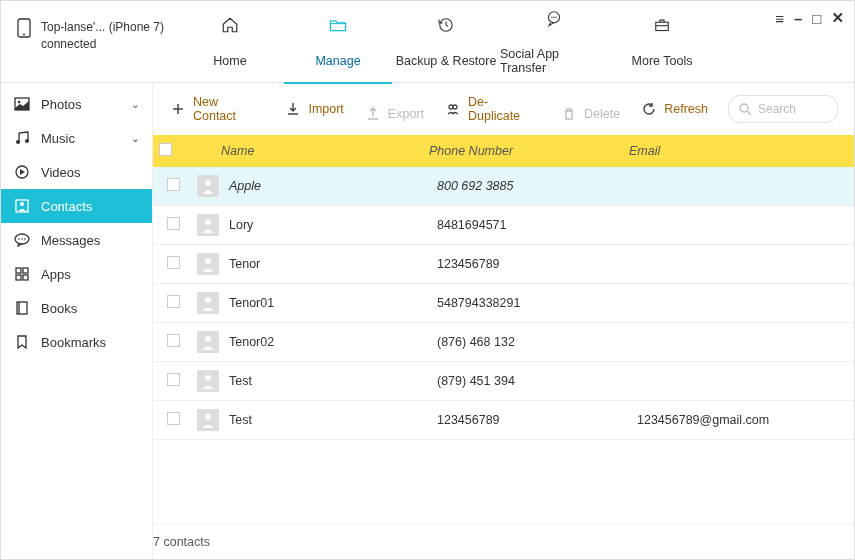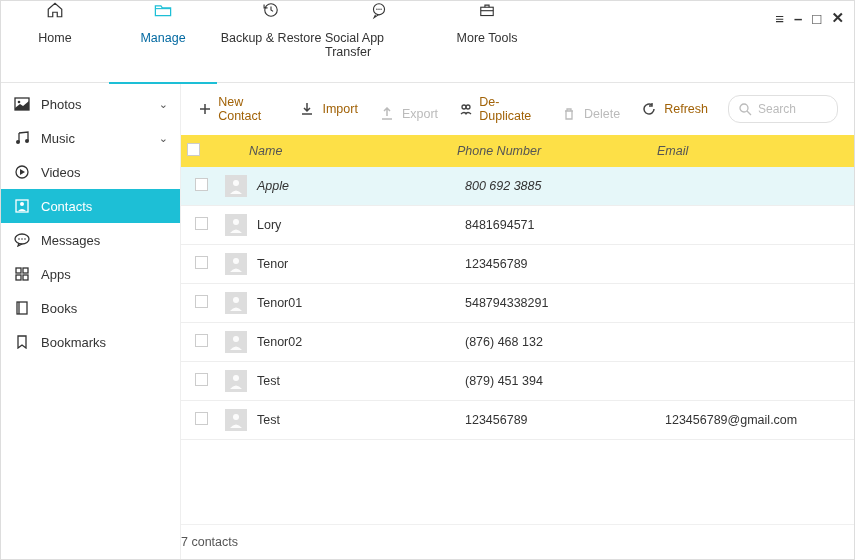--- a/index.html
+++ b/index.html
@@ -2,28 +2,28 @@
 <html><head>
 <meta charset="utf-8">
 <style>
 * { margin: 0; padding: 0; box-sizing: border-box; }
 body { font-family: -apple-system, "Segoe UI", Arial, sans-serif; font-size: 13px; color: #333; background: #f5f5f5; }
 .app { width: 855px; height: 560px; background: #fff; position: relative; display: flex; flex-direction: column; border: 1px solid #ddd; }
 .header { height: 82px; border-bottom: 1px solid #e5e5e5; display: flex; align-items: flex-start; position: relative; }
 .device-info { display: flex; align-items: flex-start; gap: 8px; padding: 18px 0 0 14px; width: 175px; }
 .device-text { font-size: 12px; line-height: 1.4; }
 .nav { display: flex; flex: 1; }
-.nav-item { width: 108px; display: flex; flex-direction: column; align-items: center; gap: 12px; cursor: pointer; height: 82px; position: relative; }
+.nav-item { width: 108px; display: flex; flex-direction: column; align-items: center; justify-content: center; gap: 20px; cursor: pointer; height: 82px; position: relative; }
 .nav-item.active { color: #0369a1; }
 .nav-item.active::after { content: ""; position: absolute; bottom: -1px; left: 0; right: 0; height: 2px; background: #1dbfd6; }
 .nav-label { font-size: 12.5px; }
 .window-controls { position: absolute; right: 10px; top: 8px; display: flex; gap: 10px; align-items: center; }
 .window-controls span { font-size: 15px; cursor: pointer; font-weight: bold; }
 .body { display: flex; flex: 1; overflow: hidden; }
-.sidebar { width: 180px; border-right: 1px solid #eee; padding-top: 4px; }
+.sidebar { width: 152px; border-right: 1px solid #eee; padding-top: 4px; }
 .sidebar-item { display: flex; align-items: center; gap: 10px; padding: 8px 12px; cursor: pointer; font-size: 13px; position: relative; }
 .sidebar-item.active { background: #1dbfd6; color: #fff; }
 .sidebar-item .chev { margin-left: auto; font-size: 11px; color: #555; }
 .main { flex: 1; display: flex; flex-direction: column; }
 .toolbar { display: flex; align-items: center; gap: 20px; padding: 12px 16px; font-size: 12.5px; }
 .toolbar-btn { display: inline-flex; align-items: center; gap: 6px; cursor: pointer; color: #a16207; }
 .toolbar-btn.disabled { color: #bbb; cursor: default; margin-top: 9px; }
 .search-box { margin-left: auto; width: 110px; border: 1px solid #e0e0e0; border-radius: 12px; padding: 4px 10px; display: flex; align-items: center; gap: 6px; }
 .search-box input { border: none; outline: none; width: 70px; font-size: 12px; }
 .search-box input::placeholder { color: #bbb; }
@@ -39,20 +39,32 @@
 .avatar { width: 22px; height: 22px; background: #ddd; display: inline-flex; align-items: center; justify-content: center; }
 .avatar svg { opacity: 0.9; }
 .footer { text-align: left; padding: 10px 0; color: #555; font-size: 12.5px; border-top: 1px solid #f0f0f0; }
 .icon { display: inline-flex; width: 18px; height: 18px; align-items: center; justify-content: center; }
 </style>
 </head>
 <body>
 
 <div class="app">
   <div class="header">
+    <div class="device-info">
+      <span class="icon">
+        <svg width="14" height="20" viewBox="0 0 14 20">
+            <rect x="1" y="1" width="12" height="18" rx="2" fill="none" stroke="#333" stroke-width="1.3"></rect>
+            <circle cx="7" cy="16.5" r="1" fill="#333"></circle>
+          </svg>
+      </span>
+      <div class="device-text">
+        <div>Top-lanse'... (iPhone 7)</div>
+        <div>connected</div>
+      </div>
+    </div>
     <div class="nav">
       <div class="nav-item">
         <span class="icon">
             <svg width="24" height="22" viewBox="0 0 24 22">
               <path d="M3 10 L12 2 L21 10 V20 H15 V14 H9 V20 H3 Z" fill="none" stroke="#333" stroke-width="1.6"></path>
             </svg>
           </span>
         <span class="nav-label">Home</span>
       </div>
       <div class="nav-item active">

